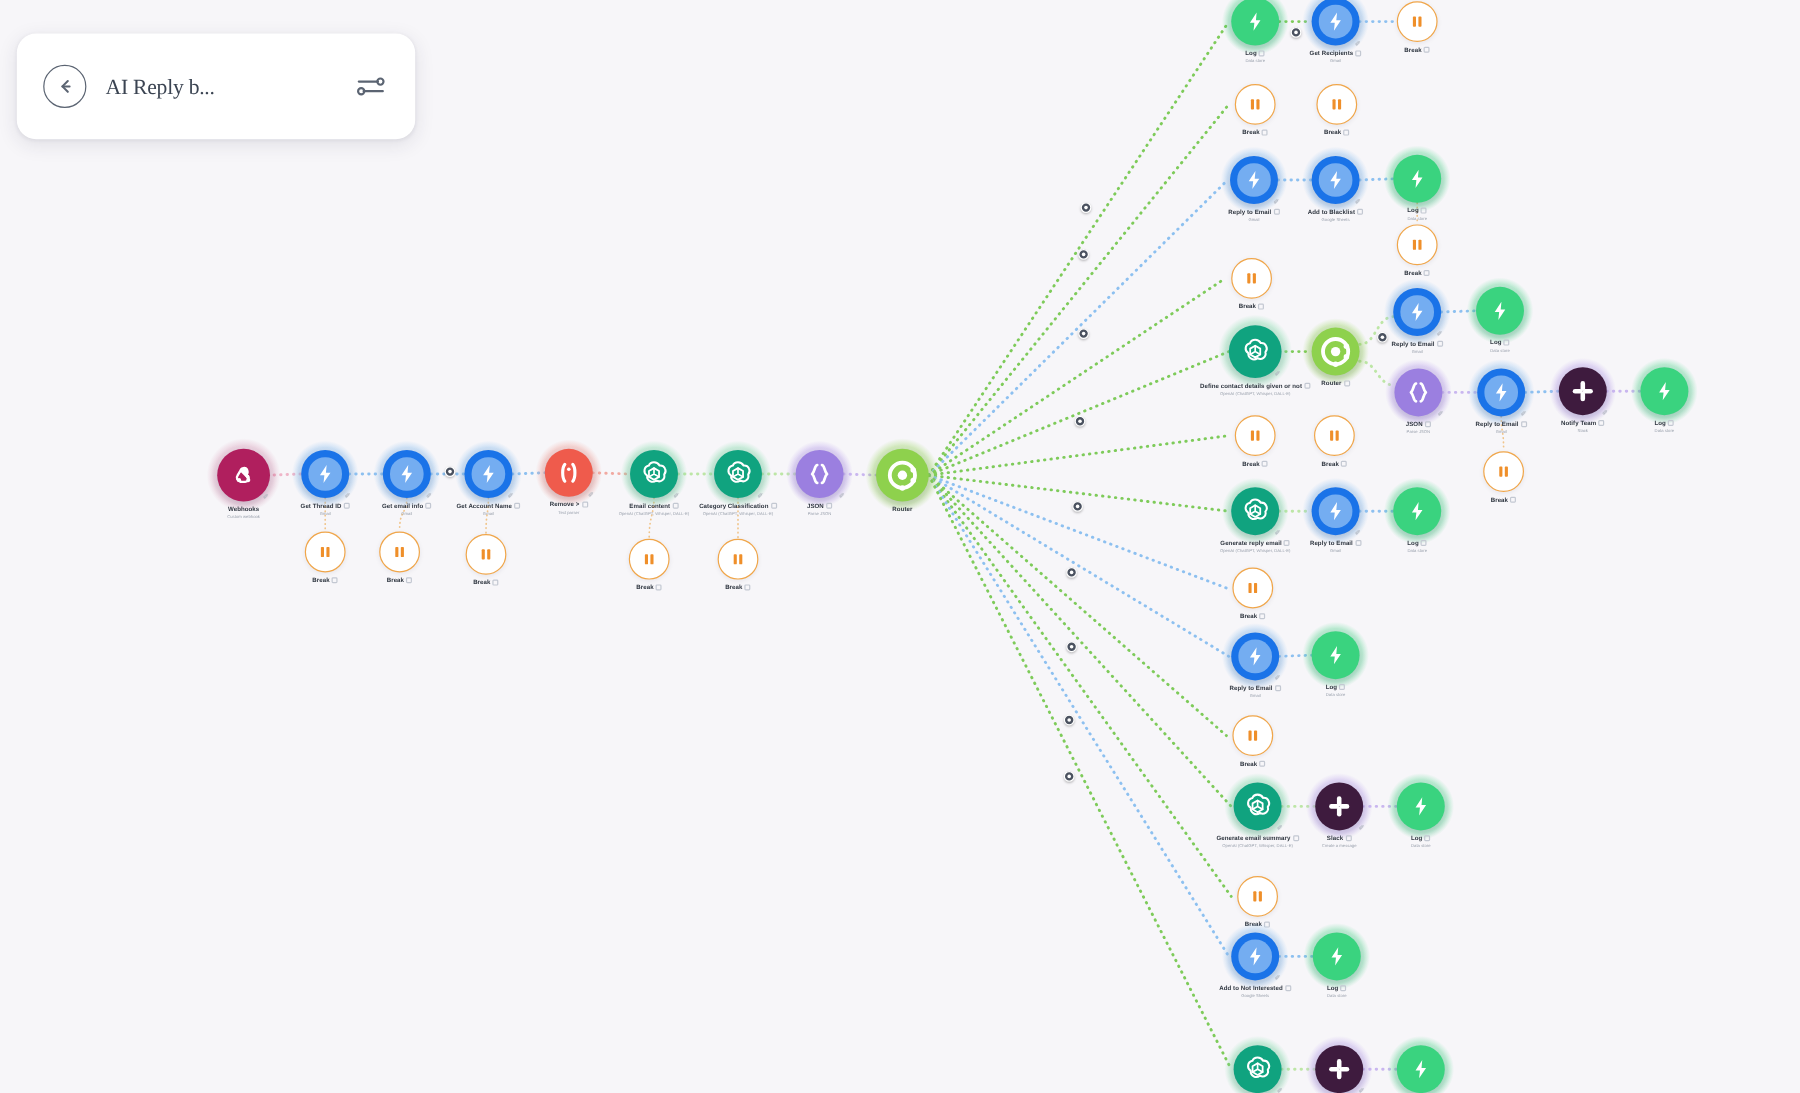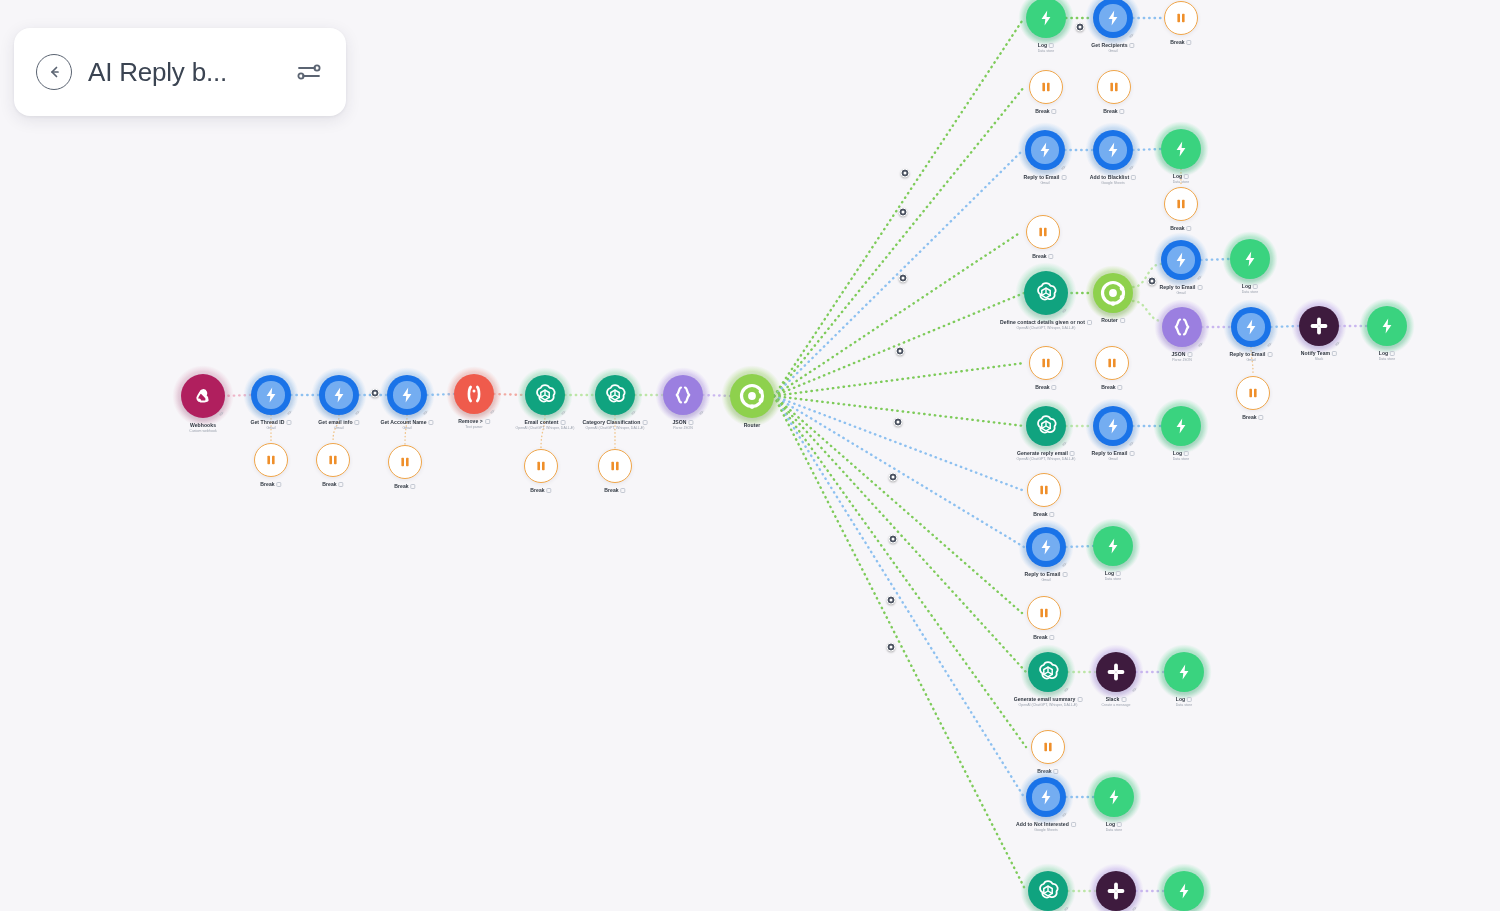--- a/index.html
+++ b/index.html
@@ -34,26 +34,27 @@
     width: 36px; height: 36px;
     border-radius: 50%;
     border: 1.6px solid #5b6472;
     display: flex; align-items: center; justify-content: center;
     cursor: pointer;
     flex: 0 0 auto;
   }
   #back-btn svg { display: block; }
   #pill-title {
     flex: 1 1 auto;
-    font-size: 26px;
+    font-size: 18px;
     color: #3b4452;
     letter-spacing: -0.2px;
     white-space: nowrap;
     overflow: hidden;
     font-weight: 400;
+    font-family: Liberation Serif, serif;
   }
   #settings-btn {
     width: 30px; height: 30px;
     display: flex; align-items: center; justify-content: center;
     cursor: pointer;
     flex: 0 0 auto;
   }
 
   
   #links { position: absolute; inset: 0; width: 1500px; height: 911px; z-index: 5; }

